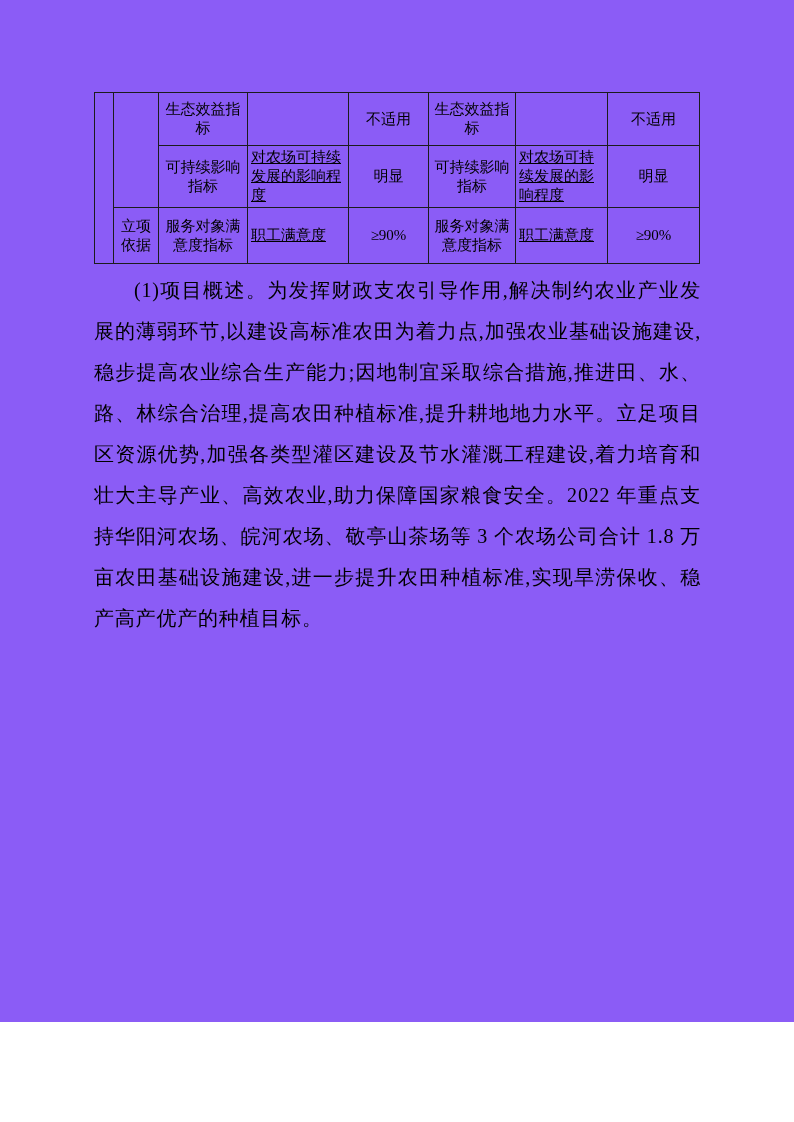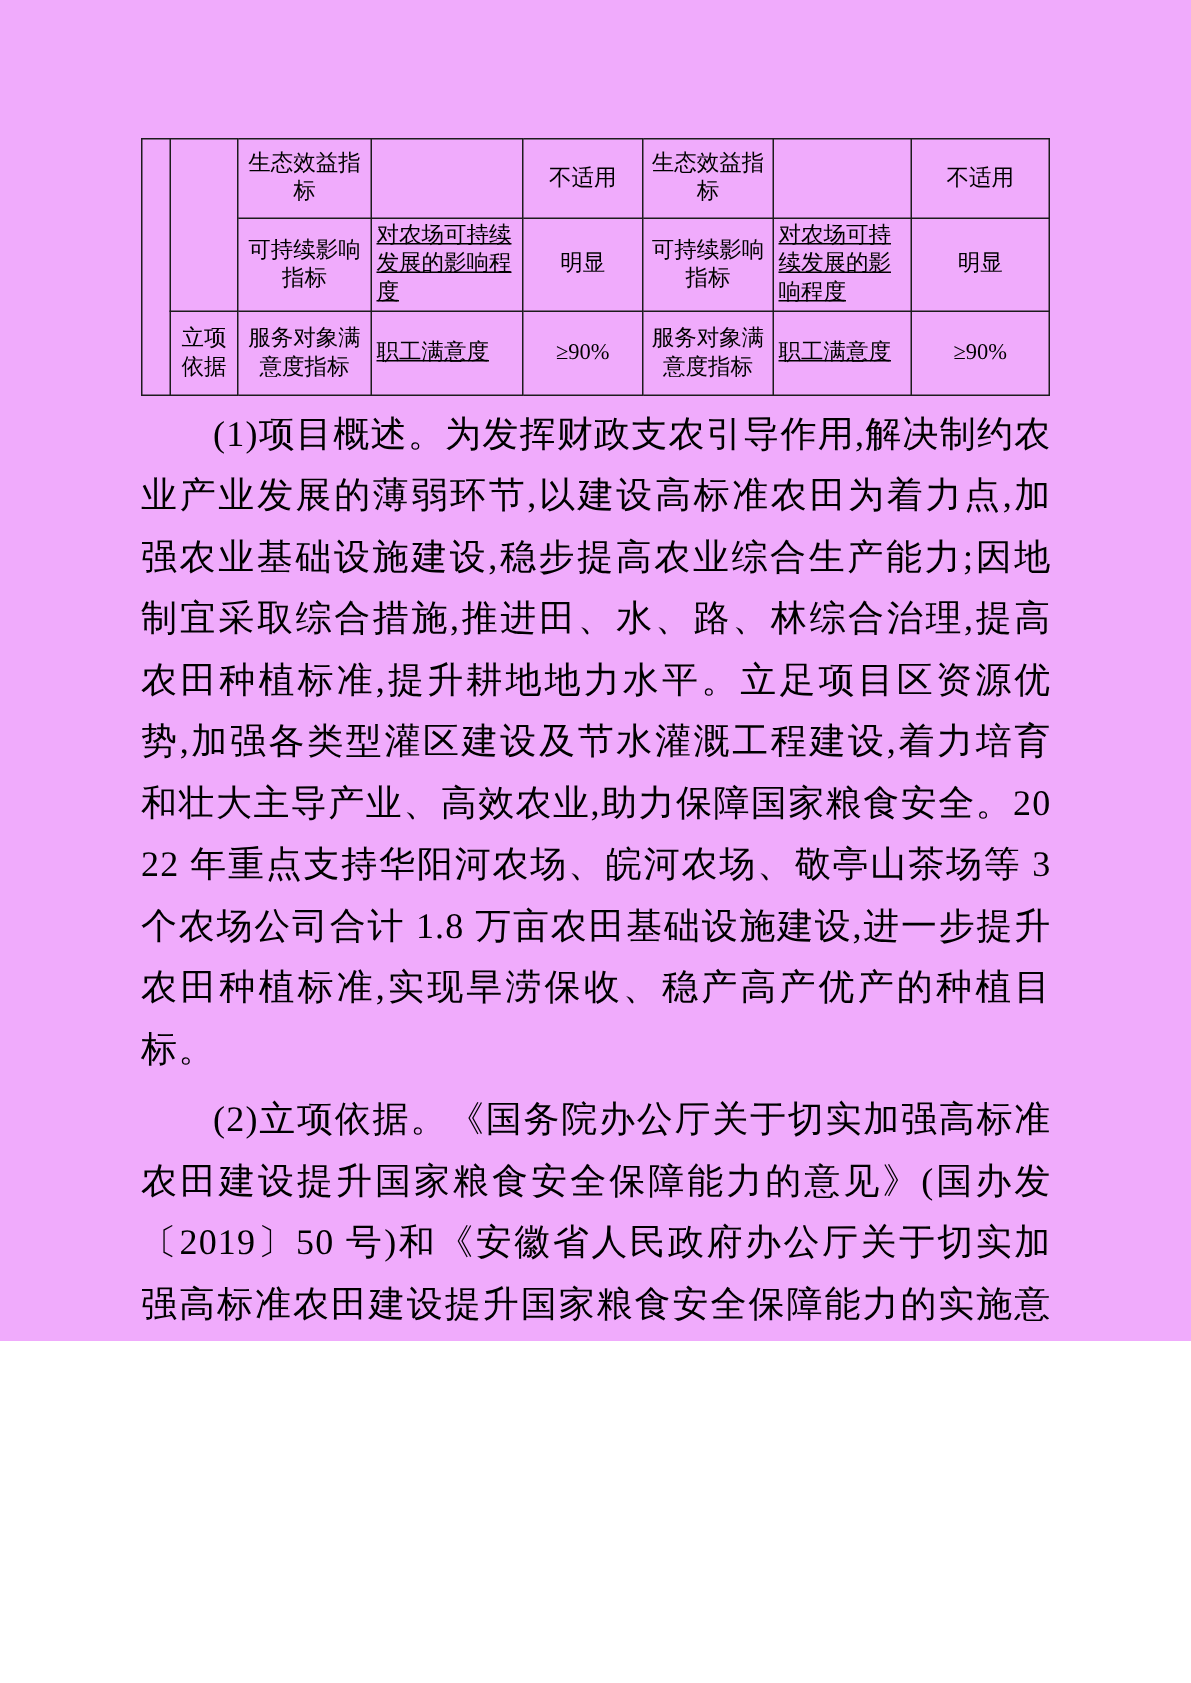--- a/index.html
+++ b/index.html
@@ -3,22 +3,22 @@
 <meta charset="utf-8">
 <style>
   html, body {
     margin: 0;
     padding: 0;
     background: #ffffff;
   }
   .page {
     position: relative;
     width: 794px;
-    height: 894px;
-    background: #f0abfc;
+    height: 1022px;
+    background: #8b5cf6;
     color: #000000;
     font-family: "Liberation Serif", "DejaVu Serif", serif;
     overflow: hidden;
   }
   .content {
     position: absolute;
     left: 94px;
     top: 92px;
     width: 607px;
   }
@@ -48,21 +48,21 @@
   .section-heading {
     margin: 15px 0 0 0;
     padding-left: 41px;
     font-size: 22px;
     font-weight: bold;
     line-height: 31px;
     letter-spacing: 1px;
   }
   .body-para {
     margin: 6px 0 0 0;
-    font-size: 24px;
+    font-size: 20px;
     line-height: 41px;
     letter-spacing: 0.8px;
     text-align: justify;
     text-indent: 2em;
     word-break: break-all;
   }
   .page-number {
     position: absolute;
     left: 698px;
     top: 1020px;
@@ -114,18 +114,17 @@
           <td>≥90%</td>
           <td>服务对象满意度指标</td>
           <td class="ta-left">职工满意度</td>
           <td>≥90%</td>
         </tr>
       </tbody>
     </table>
 
 
     <p class="body-para">(1)项目概述。为发挥财政支农引导作用,解决制约农业产业发展的薄弱环节,以建设高标准农田为着力点,加强农业基础设施建设,稳步提高农业综合生产能力;因地制宜采取综合措施,推进田、水、路、林综合治理,提高农田种植标准,提升耕地地力水平。立足项目区资源优势,加强各类型灌区建设及节水灌溉工程建设,着力培育和壮大主导产业、高效农业,助力保障国家粮食安全。2022 年重点支持华阳河农场、皖河农场、敬亭山茶场等 3 个农场公司合计 1.8 万亩农田基础设施建设,进一步提升农田种植标准,实现旱涝保收、稳产高产优产的种植目标。</p>
-    <p class="body-para">(2)立项依据。《国务院办公厅关于切实加强高标准农田建设提升国家粮食安全保障能力的意见》(国办发〔2019〕50 号)和《安徽省人民政府办公厅关于切实加强高标准农田建设提升国家粮食安全保障能力的实施意见》(皖政办〔2020〕8 号)等文件精神及“两增一强”行动计划要求,贯彻藏粮于地、藏粮于技战略,以保障国家粮食安全为底线,大力实施高标准农田建设工程,加快补齐农田基础设施短板,持续提升粮食综合生产能力。2022 年通过中央转移支付,省财政安排农垦系统所属农场实施高标准农田建设项目资金 1444 万元。</p>
 
   </div>
 
   <div class="page-number">43</div>
 </div>
 
 </body></html>

